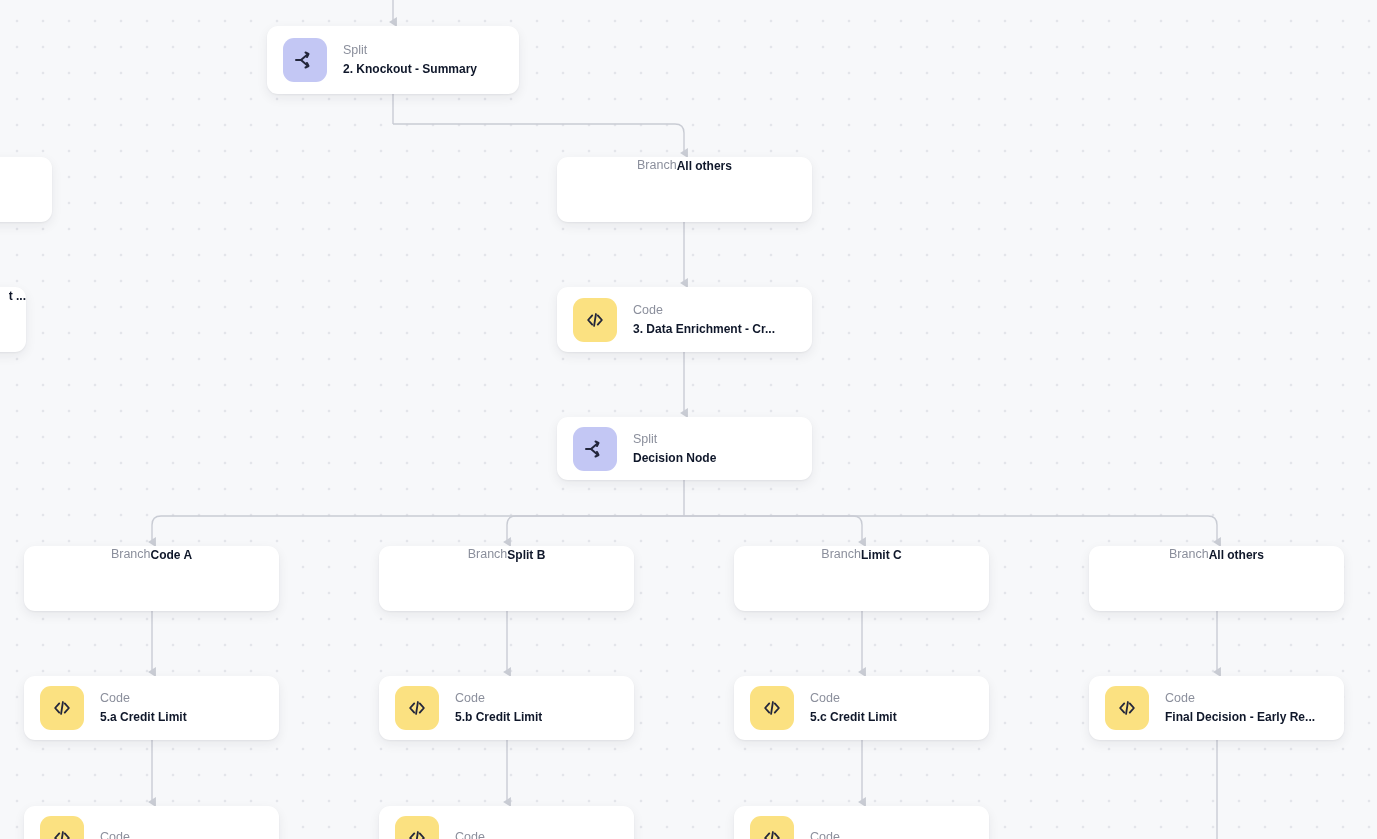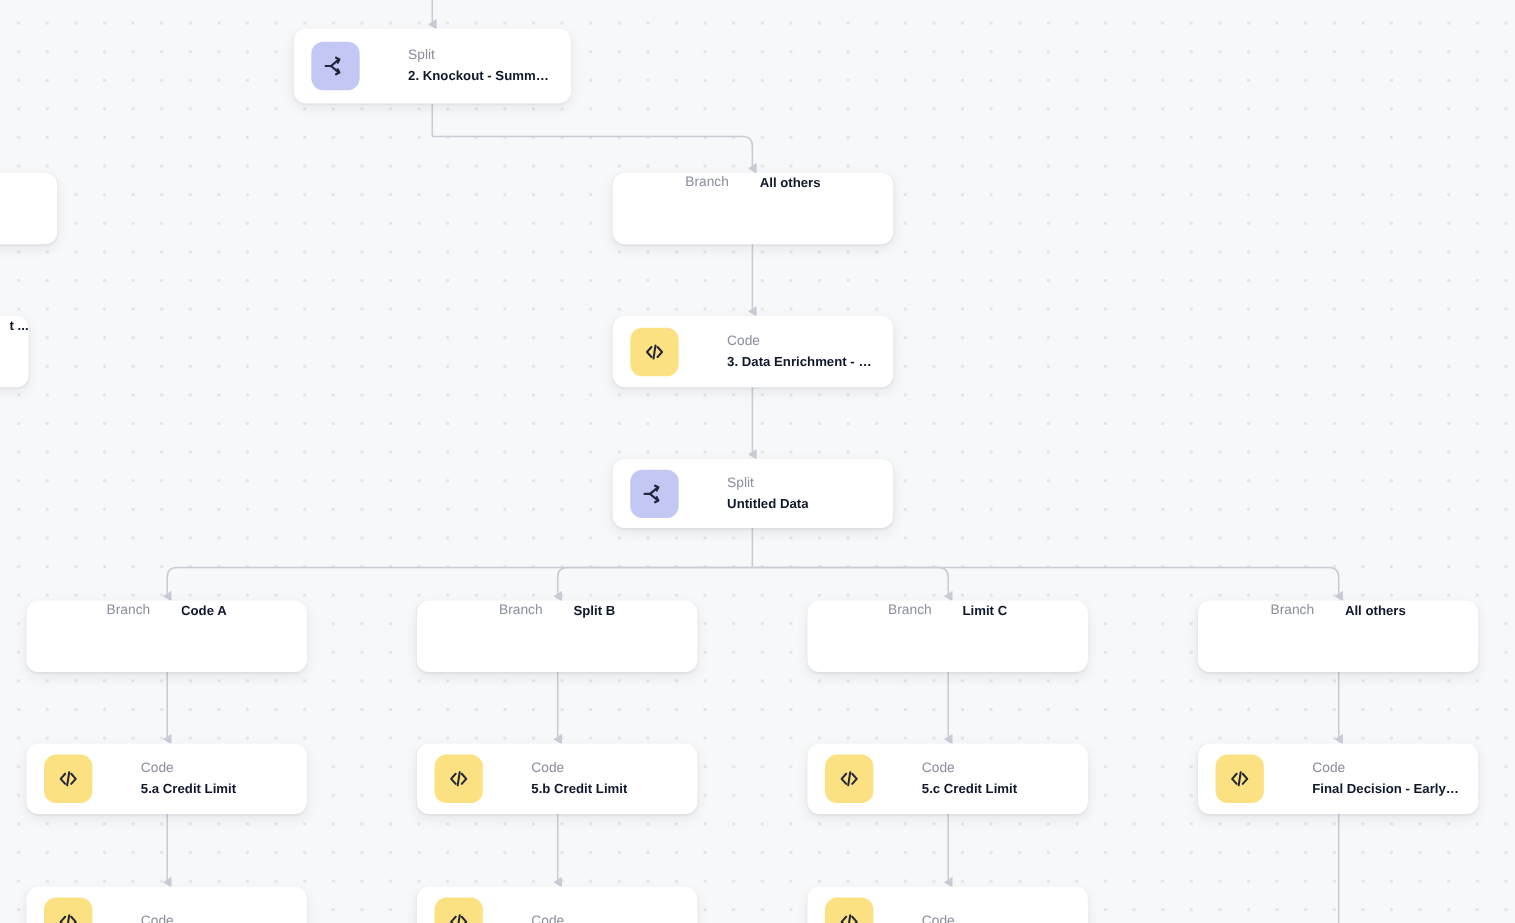--- a/index.html
+++ b/index.html
@@ -40,21 +40,20 @@
   .node {
     position: absolute;
     background: #ffffff;
     border-radius: 11px;
     box-shadow: 0 1px 2px rgba(24,28,47,0.05),
                 0 4px 12px rgba(24,28,47,0.07);
     box-sizing: border-box;
     display: flex;
     align-items: center;
     overflow: hidden;
-    gap: 28px;
   }
 
   .node.with-icon {
     padding: 0 16px;
   }
 
   .node.branch {
     padding: 0 20px;
     align-items: flex-start;
     flex-direction: row;
@@ -194,21 +193,21 @@
       <svg width="24" height="24" viewBox="0 0 24 24" fill="none" stroke="#23263b" stroke-width="2" stroke-linecap="round" stroke-linejoin="round">
         <path d="M3 12 h5"></path>
         <path d="M8 12 L15 6"></path>
         <path d="M8 12 L15 18"></path>
         <path d="M12.5 4.5 L15.5 6 L14 9"></path>
         <path d="M12.5 19.5 L15.5 18 L14 15"></path>
       </svg>
     </div>
     <div class="node-text">
       <span class="node-kind">Split</span>
-      <span class="node-title">Untitled Data</span>
+      <span class="node-title">Decision Node</span>
     </div>
   </div>
 
   <div class="node branch" style="left:24px; top:546px; width:255px; height:65px;">
     <span class="node-kind">Branch</span>
     <span class="node-title">Code A</span>
   </div>
 
   <div class="node branch" style="left:379px; top:546px; width:255px; height:65px;">
     <span class="node-kind">Branch</span>

